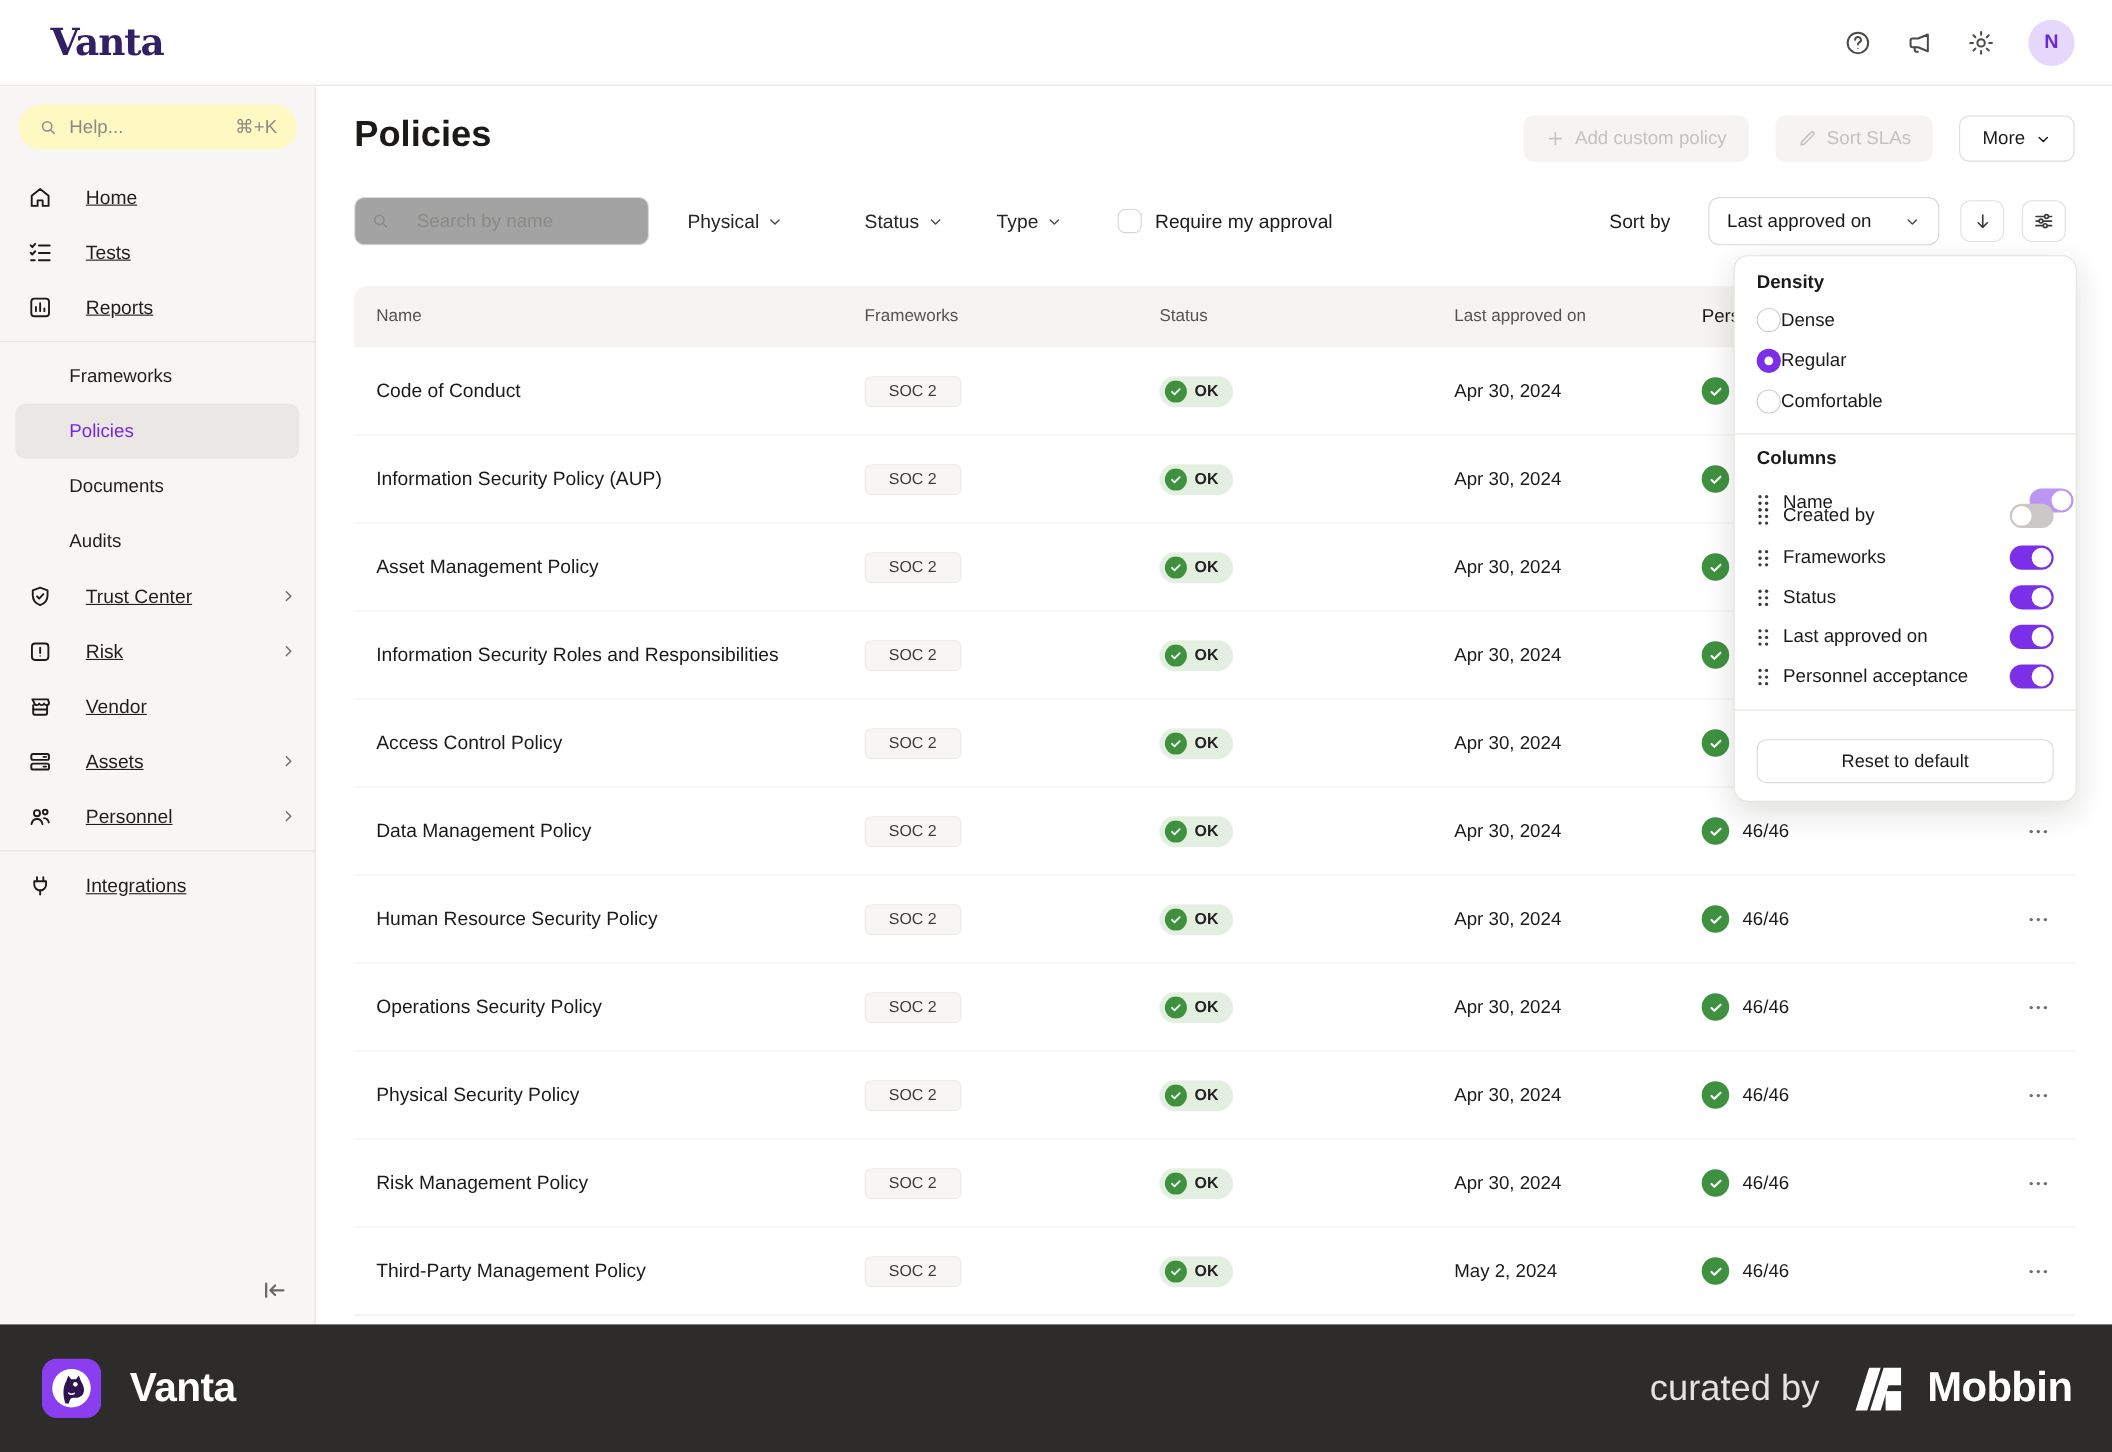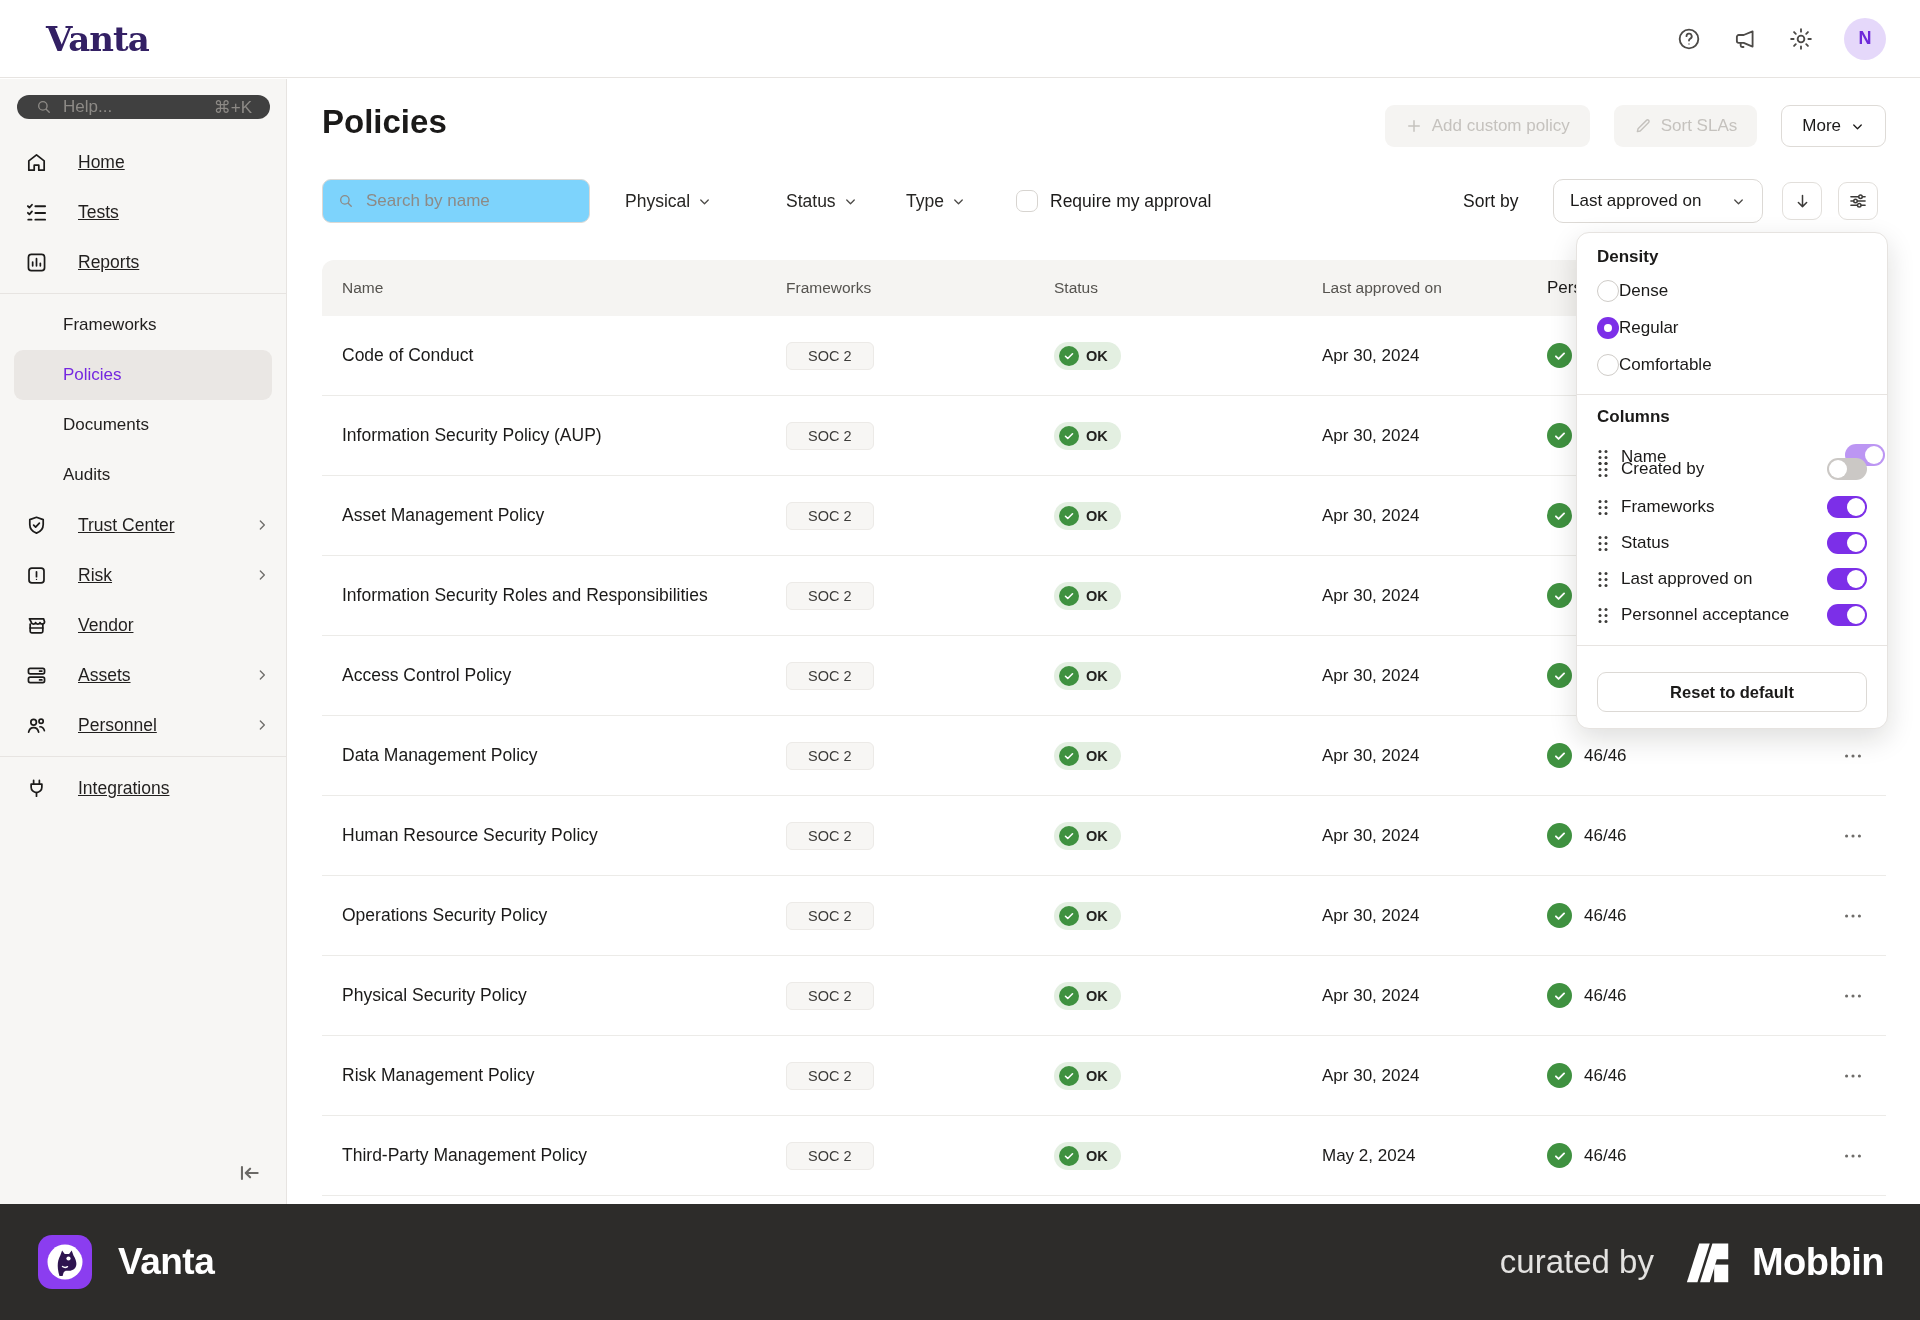--- a/index.html
+++ b/index.html
@@ -17,21 +17,21 @@
   .wordmark { font-family:"DejaVu Serif", serif; font-weight:700; font-size:34px;
     color:#332064; letter-spacing:-1px; }
   .topbar-right { display:flex; align-items:center; gap:30px; }
   .top-icon { width:26px; height:26px; color:#4c4a47; cursor:pointer; }
   .avatar { width:42px; height:42px; border-radius:50%; background:#e5d8fa; color:#6d28d9;
     font-weight:700; font-size:18px; display:flex; align-items:center; justify-content:center; }
 
   
   .sidebar { position:absolute; top:79px; left:0; width:287px; height:1125px;
     background:#f7f6f4; border-right:1px solid #e7e4e1; z-index:20; padding-top:16px; }
-  .sb-search { margin:0 16px 18px 17px; height:24px; background:#404040; border-radius:21px;
+  .sb-search { margin:0 16px 18px 17px; height:41px; background:#fef9c3; border-radius:21px;
     display:flex; align-items:center; padding:0 18px; gap:10px; color:#8d8a86; font-size:17px; cursor:text; }
   .sb-search .grow { flex:1; }
   .sb-item { height:50px; display:flex; align-items:center; gap:30px; padding:0 16px 0 25px;
     font-size:17.5px; color:#211f1e; cursor:pointer; position:relative;text-decoration:underline; }
   .sb-item .icon { width:23px; height:23px; color:#1c1b1a; flex:none; }
   .sb-item .lbl { flex:1; }
   .sb-item .chev { width:16px; height:16px; color:#6f6d6a; }
   .sb-divider { height:1px; background:#e7e4e1; margin:6px 0; }
   .sb-item.compliance .icon { color:#7c2fe8; }
   .active-bar { position:absolute; left:0; top:7px; width:5px; height:36px;
@@ -49,22 +49,22 @@
   .title-actions { position:absolute; right:34px; top:26px; display:flex; gap:24px; }
   .btn { height:42px; border-radius:9px; display:flex; align-items:center; gap:9px;
     padding:0 20px; font-size:17px; cursor:pointer; border:none; background:none; }
   .btn.disabled { background:#f5f4f2; color:#c5c2be; cursor:default; }
   .btn.ghost { background:#fff; border:1px solid #dedbd7; color:#1b1a19; font-weight:500; }
   .btn .bicon { width:18px; height:18px; }
 
   
   .filter-row { position:absolute; left:0; top:100px; width:100%; height:44px; }
   .search-box { position:absolute; left:34px; top:0; width:268px; height:44px;
-    border:1px solid #dcd9d5; border-radius:9px; background:#7dd3fc;
-    display:flex; align-items:center; gap:11px; padding:0 14px; color:#8d8a86; }
+    border:1px solid #dcd9d5; border-radius:9px; background:#a3a3a3;
+    display:flex; align-items:center; gap:24px; padding:0 14px; color:#8d8a86; }
   .search-box input { border:none; outline:none; font-size:17px; width:100%;
     font-family:inherit; color:#1c1b1a; background:transparent; }
   .search-box input::placeholder { color:#8d8a86; }
   .filter-dd { position:absolute; top:0; height:44px; display:flex; align-items:center; gap:7px;
     font-size:17.5px; color:#272624; cursor:pointer; }
   .filter-dd .chev { width:15px; height:15px; color:#4c4a47; }
   .approval { position:absolute; left:728px; top:0; height:44px; display:flex;
     align-items:center; gap:12px; cursor:pointer; font-size:17.5px; color:#1c1b1a; }
   .checkbox { width:22px; height:22px; border:1.5px solid #d7d4d0; border-radius:7px; background:#fff; }
   .sortby-label { position:absolute; left:1175px; top:0; height:44px; display:flex;
@@ -120,21 +120,21 @@
   .toggle::after { content:""; position:absolute; top:2px; left:2px; width:18px; height:18px;
     border-radius:50%; background:#fff; }
   .toggle.on { background:#7c2fe8; }
   .toggle.on::after { left:auto; right:2px; }
   .glitch-pair { position:relative; height:48px; }
   .glitch-pair .col-row { position:absolute; left:0; right:0; height:28px; }
   .glitch-pair .row-a { top:2px; }
   .glitch-pair .row-b { top:14px; }
   .glitch-pair .row-a .toggle { opacity:.5; transform:translate(18px,-2px); }
   .reset-btn { margin-top:14px; width:100%; height:40px; border:1px solid #dcd9d5; border-radius:9px;
-    background:#fff; font-family:inherit; font-size:16.5px; font-weight:700; color:#1b1a19; cursor:pointer; }
+    background:#fff; font-family:inherit; font-size:16.5px; font-weight:400; color:#1b1a19; cursor:pointer; }
 
   
   .footer { position:absolute; left:0; bottom:0; width:1920px; height:116px; background:#2d2c2a;
     z-index:50; display:flex; align-items:center; justify-content:space-between; padding:0 36px 0 38px; }
   .footer-left { display:flex; align-items:center; gap:26px; }
   .footer-brand { color:#fff; font-size:37px; font-weight:600; letter-spacing:-.5px; }
   .footer-right { display:flex; align-items:center; gap:26px; }
   .curated { color:#e3e2e0; font-size:33px; font-weight:400; }
   .mobbin-wrap { display:flex; align-items:center; gap:16px; }
   .mobbin-name { color:#fff; font-size:38px; font-weight:700; letter-spacing:-.5px; }

